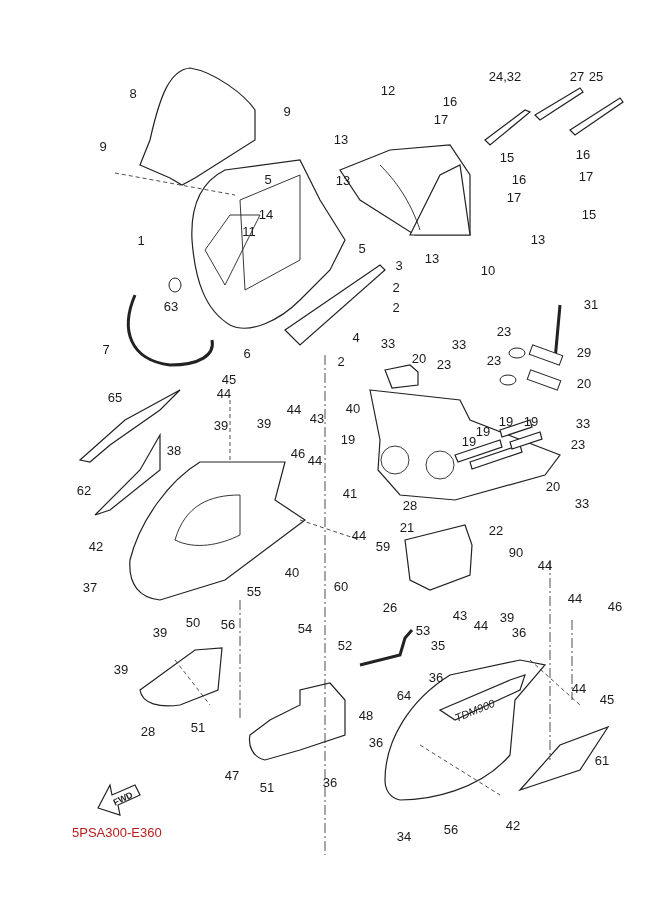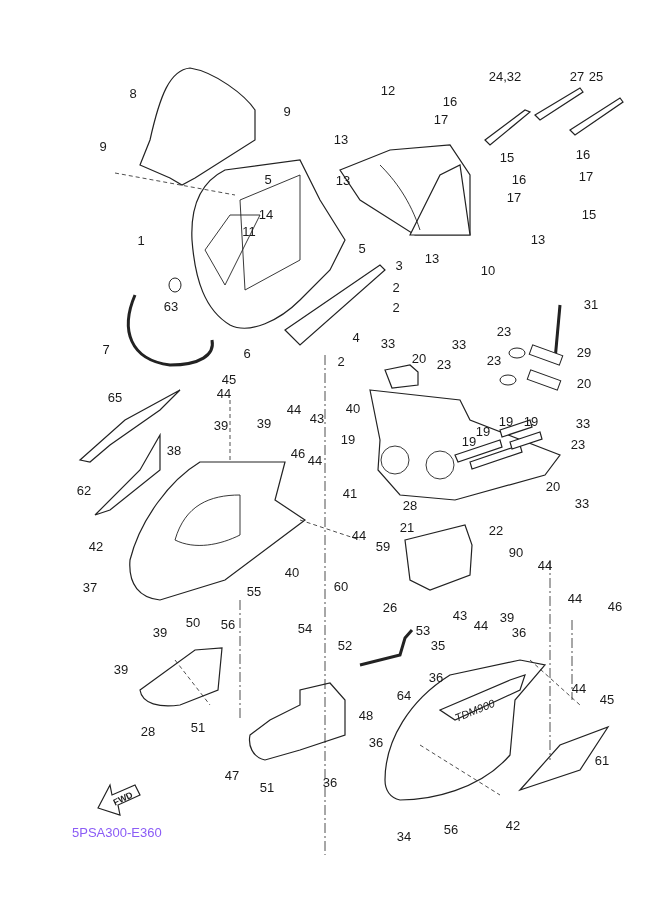--- a/index.html
+++ b/index.html
@@ -1,19 +1,19 @@
 <!DOCTYPE html>
 <html><head>
 <meta charset="utf-8">
 <style>
   html,body{margin:0;padding:0;background:#ffffff;}
   body{width:661px;height:913px;position:relative;overflow:hidden;font-family:"Liberation Sans",sans-serif;}
   #diagram{position:absolute;left:0;top:0;width:661px;height:913px;}
   .lbl{position:absolute;font-size:13px;color:#1a1a1a;line-height:13px;white-space:nowrap;transform:translate(-50%,-50%);cursor:pointer;}
-  .code{position:absolute;left:72px;top:825px;font-size:13px;color:#8b5cf6;}
+  .code{position:absolute;left:72px;top:825px;font-size:13px;color:#b91c1c;}
   svg .part{fill:#fff;stroke:#222;stroke-width:1.2;}
   svg .ln{fill:none;stroke:#222;stroke-width:0.9;}
   svg .dash{fill:none;stroke:#222;stroke-width:0.8;stroke-dasharray:4 3;}
   svg .dd{fill:none;stroke:#222;stroke-width:0.8;stroke-dasharray:10 3 2 3;}
   svg .sm{fill:#fff;stroke:#222;stroke-width:1;}
 </style>
 </head>
 <body>
 
 <div id="diagram">

